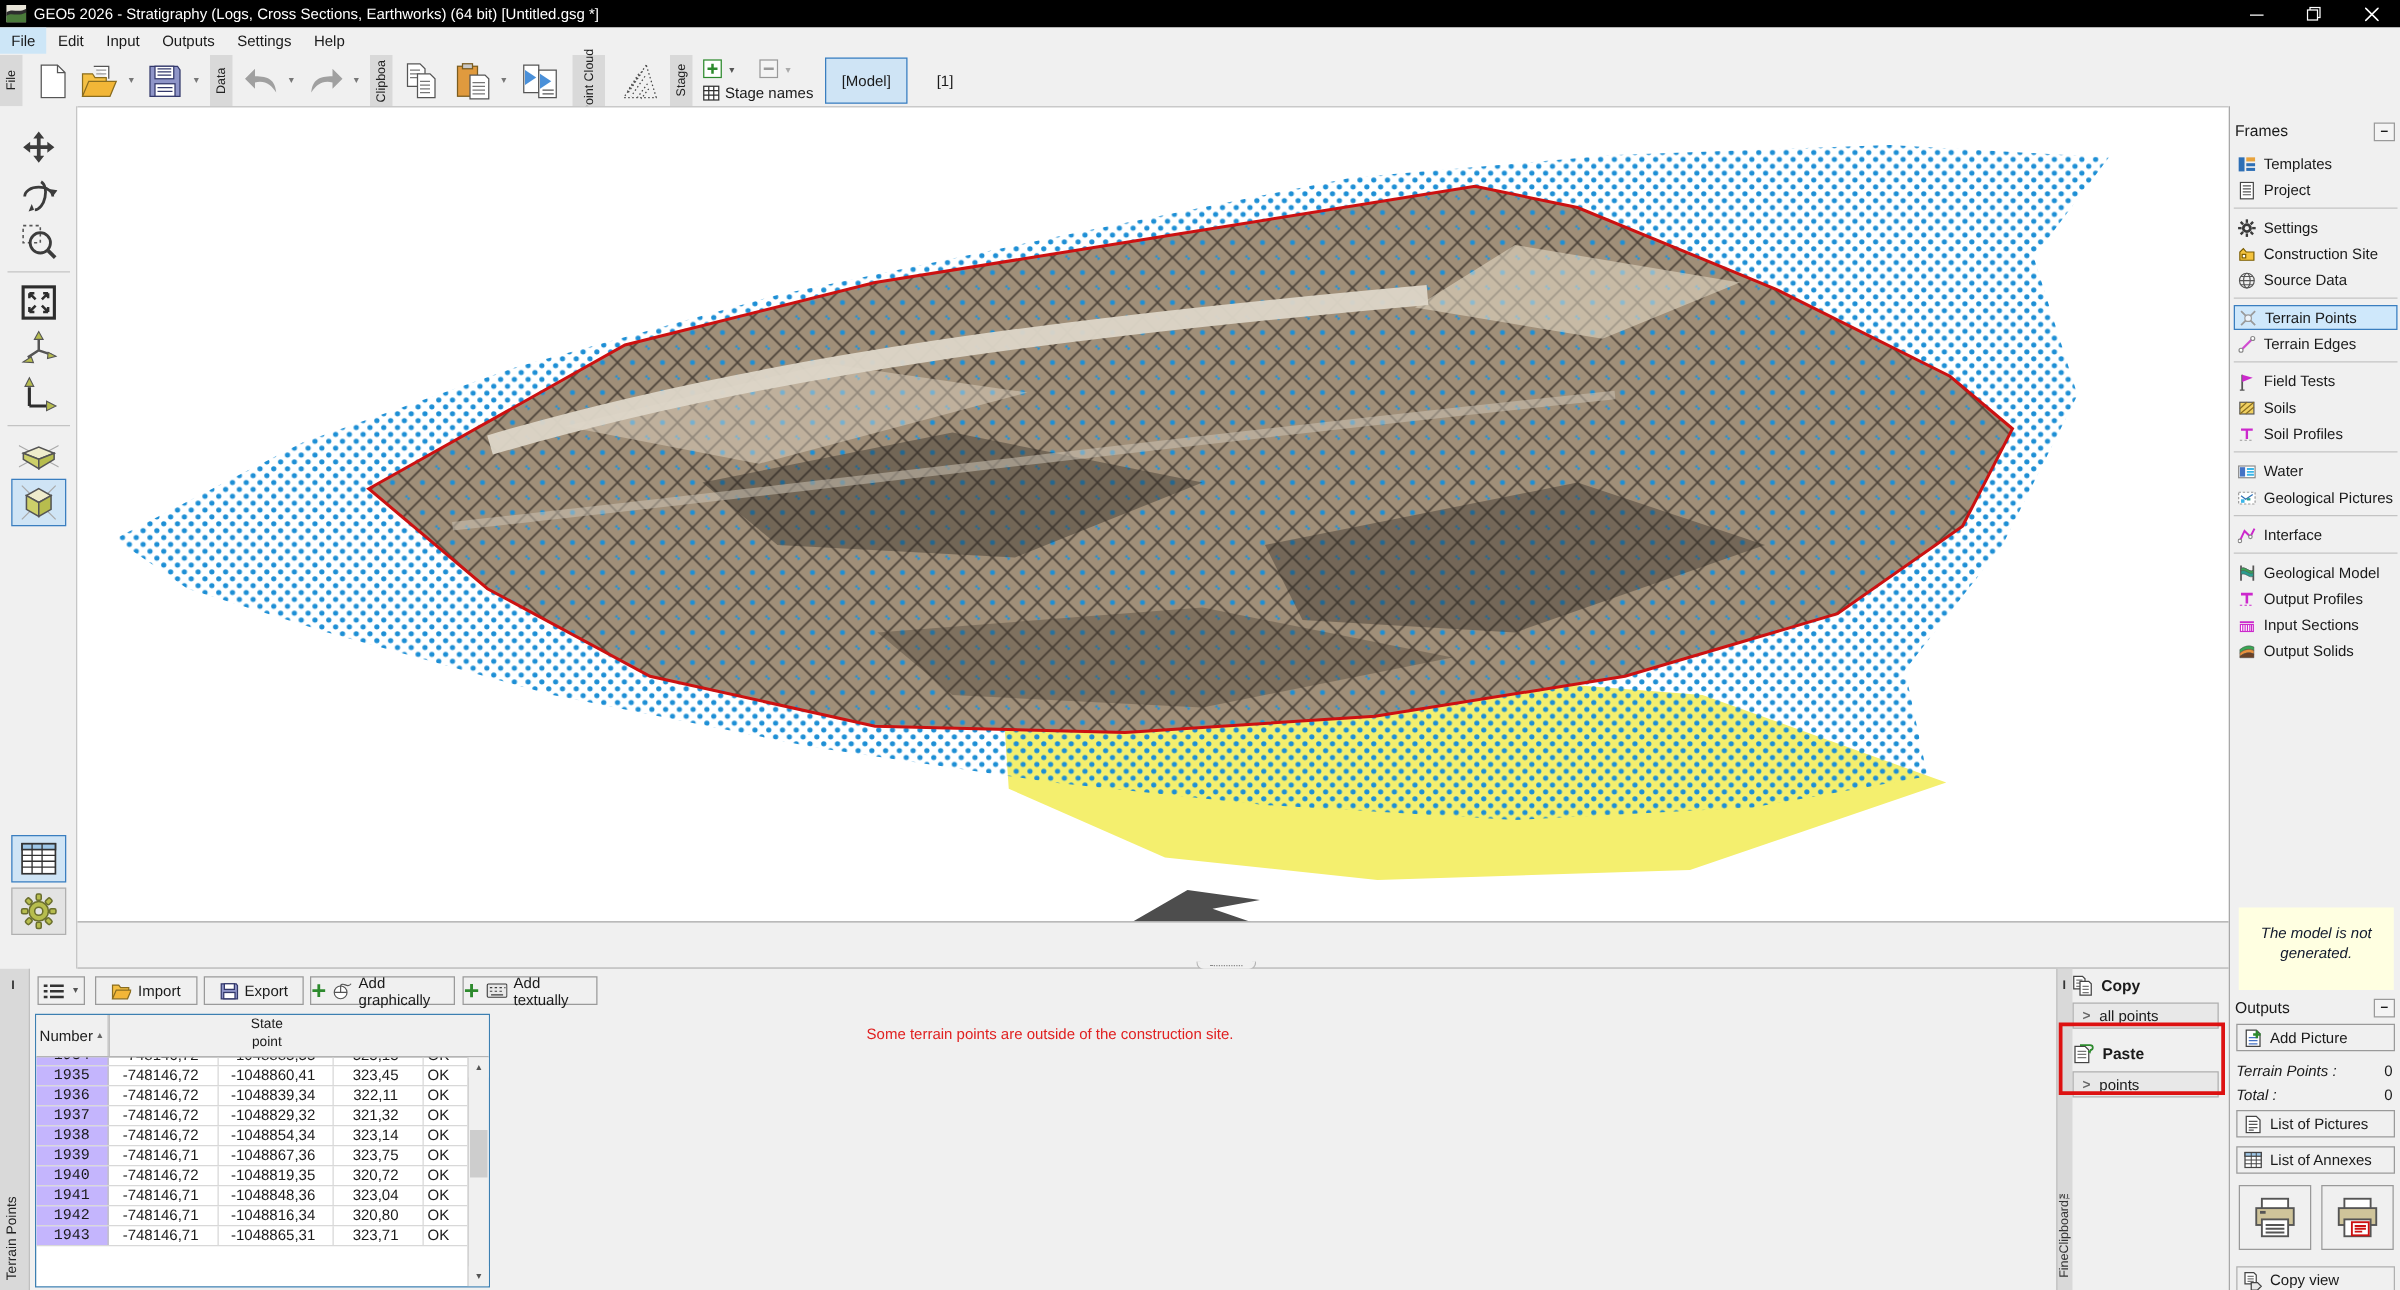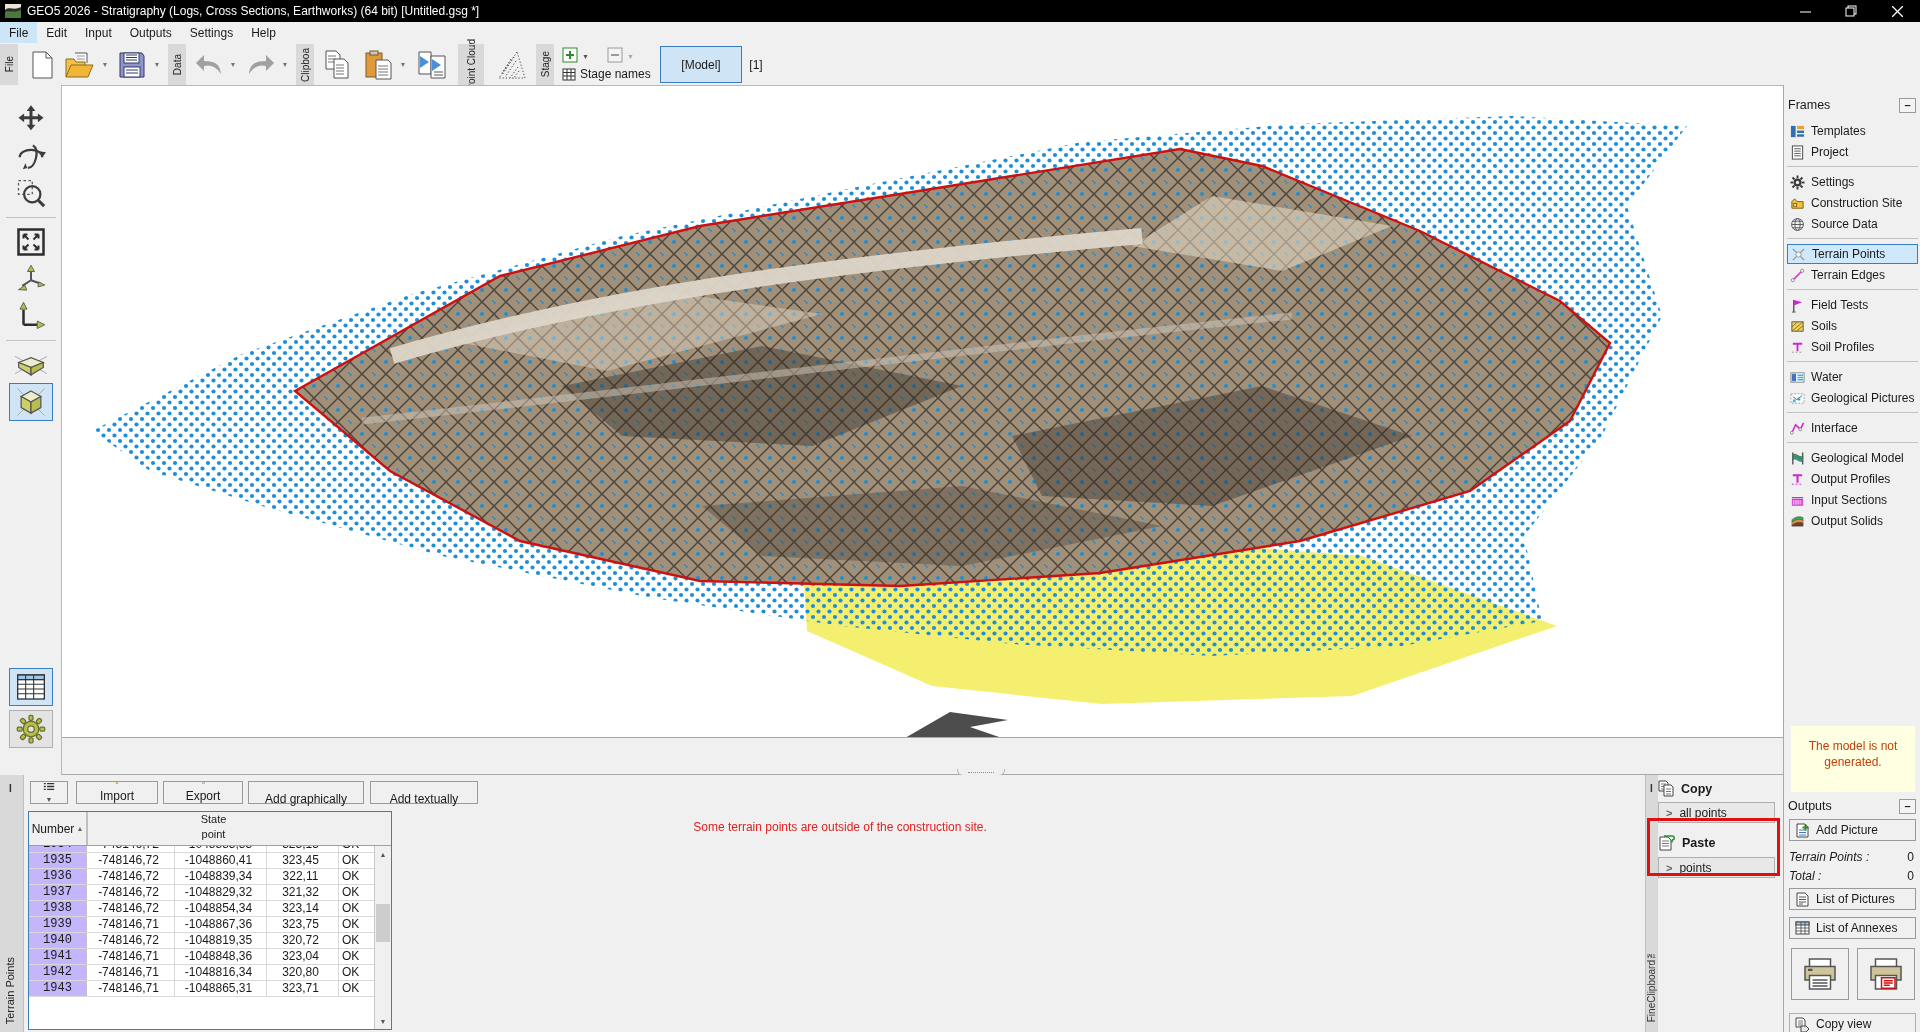--- a/index.html
+++ b/index.html
@@ -24,21 +24,21 @@
   .vstrip { position:absolute; top:0; height:41px; width:18px; background:#d9d9d9;
     display:flex; align-items:center; justify-content:center; }
   .vstrip span, .vtext { writing-mode:vertical-rl; transform:rotate(180deg); font-size:10px; color:#222;
     white-space:nowrap; overflow:hidden; }
   .tbtn { position:absolute; top:3px; height:35px; display:flex; align-items:center; justify-content:center; }
   .dd { position:absolute; top:3px; height:35px; width:14px; display:flex; align-items:center; justify-content:center;
     color:#777; font-size:7px; }
   .tbtn svg { display:block; }
   #stage-grp-r1 { position:absolute; top:3px; height:18px; display:flex; align-items:center; gap:4px; }
   #stage-grp-r2 { position:absolute; top:21px; height:18px; display:flex; align-items:center; gap:4px; }
-  #btn-model { position:absolute; left:660px; top:2px; width:82px; height:37px; background:#cfe4f5;
+  #btn-model { position:absolute; left:660px; top:2px; width:66px; height:37px; background:#cfe4f5;
     border:1px solid #3a7ebf; display:flex; align-items:center; justify-content:center; }
   #btn-stage1 { position:absolute; left:738px; top:2px; width:36px; height:37px;
     display:flex; align-items:center; justify-content:center; }
 
   
   #leftbar { position:absolute; left:0; top:85px; width:62px; height:690px; background:#f0f0f0;
     border-right:1px solid #b8b8b8; }
   .lbtn { position:absolute; left:9px; width:44px; height:38px; display:flex; align-items:center; justify-content:center; }
   .lbtn.sel { background:#cfe4f5; border:1px solid #3a7ebf; }
   .lbtn.graybtn { background:#e3e3e3; border:1px solid #b0b0b0; }
@@ -58,21 +58,21 @@
 
   
   #bottompanel { position:absolute; left:0; top:775px; width:1783px; height:257px; background:#f0f0f0; }
   #bottom-tab { position:absolute; left:0; top:0; width:24px; height:257px; background:#d9d9d9;
     border-right:1px solid #c0c0c0; }
   #bottom-tab .vtext { position:absolute; left:4px; bottom:8px; font-size:11px; color:#222; }
   .grip { font-weight:bold; color:#333; font-size:10px; }
   #bottom-tab .grip { position:absolute; left:9px; top:8px; }
 
   .bbtn { position:absolute; top:6px; height:23px; background:#f0f0f0; border:1px solid #9a9a9a;
-    display:flex; align-items:center; justify-content:flex-start; gap:5px; font-size:12px;flex-direction:column; }
+    display:flex; align-items:center; justify-content:center; gap:5px; font-size:12px; }
 
   
   #points-table { position:absolute; left:28px; top:36px; width:364px; height:219px;
     border:1px solid #3c7fb1; background:#fff; overflow:hidden; }
   .thdr { display:grid; grid-template-columns:58px 252px 37px; background:#f0f0f0; border-bottom:1px solid #a0a0a0; }
   .th-num { border-right:1px solid #c0c0c0; display:flex; align-items:center; justify-content:center; gap:2px; }
   .th-coord .cap { text-align:center; border-bottom:1px solid #c0c0c0; height:16px; line-height:16px; }
   .th-coord .sub { display:grid; grid-template-columns:88px 92px 72px; height:17px; }
   .th-coord .sub span { text-align:right; padding-right:10px; line-height:17px; border-right:1px solid #c0c0c0; }
   .th-state { border-left:1px solid #c0c0c0; text-align:center; font-size:11px; line-height:15px; }
@@ -113,21 +113,21 @@
   .minbox { width:17px; height:15px; border:1px solid #9a9a9a; background:#f4f4f4; display:flex;
     align-items:center; justify-content:center; font-weight:bold; font-size:11px; line-height:8px; }
   #frames-list { position:absolute; left:3px; top:36px; right:2px; }
   .frame-item { display:flex; align-items:center; gap:6px; height:20px; padding-left:3px; margin-bottom:1px; }
   .frame-item.selected { background:#cfe8fb; border:1px solid #3a7ebf; }
   .frame-item .ficon { width:15px; height:15px; flex:0 0 15px; display:flex; }
   .frame-item .ficon svg { width:15px; height:15px; }
   .fsep { height:1px; background:#c3c3c3; margin:4px 0 5px 0; }
 
   #model-notice { position:absolute; left:7px; top:641px; width:124px; height:66px; background:#ffffe1;
-    color:#c2410c; text-align:center; padding-top:12px; font-size:12px; line-height:16px; }
+    color:#0f172a; text-align:center; padding-top:12px; font-size:12px; line-height:16px;font-style:italic; }
   #outputs-head { position:absolute; left:4px; top:712px; right:4px; height:18px; display:flex; align-items:center; }
   #outputs-head .t { flex:1; font-size:12.5px; }
   .obtn { position:absolute; left:5px; width:127px; height:22px; background:#f0f0f0; border:1px solid #9a9a9a;
     display:flex; align-items:center; gap:6px; padding-left:5px; font-size:12px; }
   .ostat { position:absolute; left:5px; width:127px; display:flex; font-size:12px; }
   .ostat .l { flex:1;font-style:italic; } .ostat .v { padding-right:2px; }
   .printbtn { position:absolute; width:58px; height:52px; background:#f0f0f0; border:1px solid #9a9a9a;
     display:flex; align-items:center; justify-content:center; }
 </style>
 </head>

